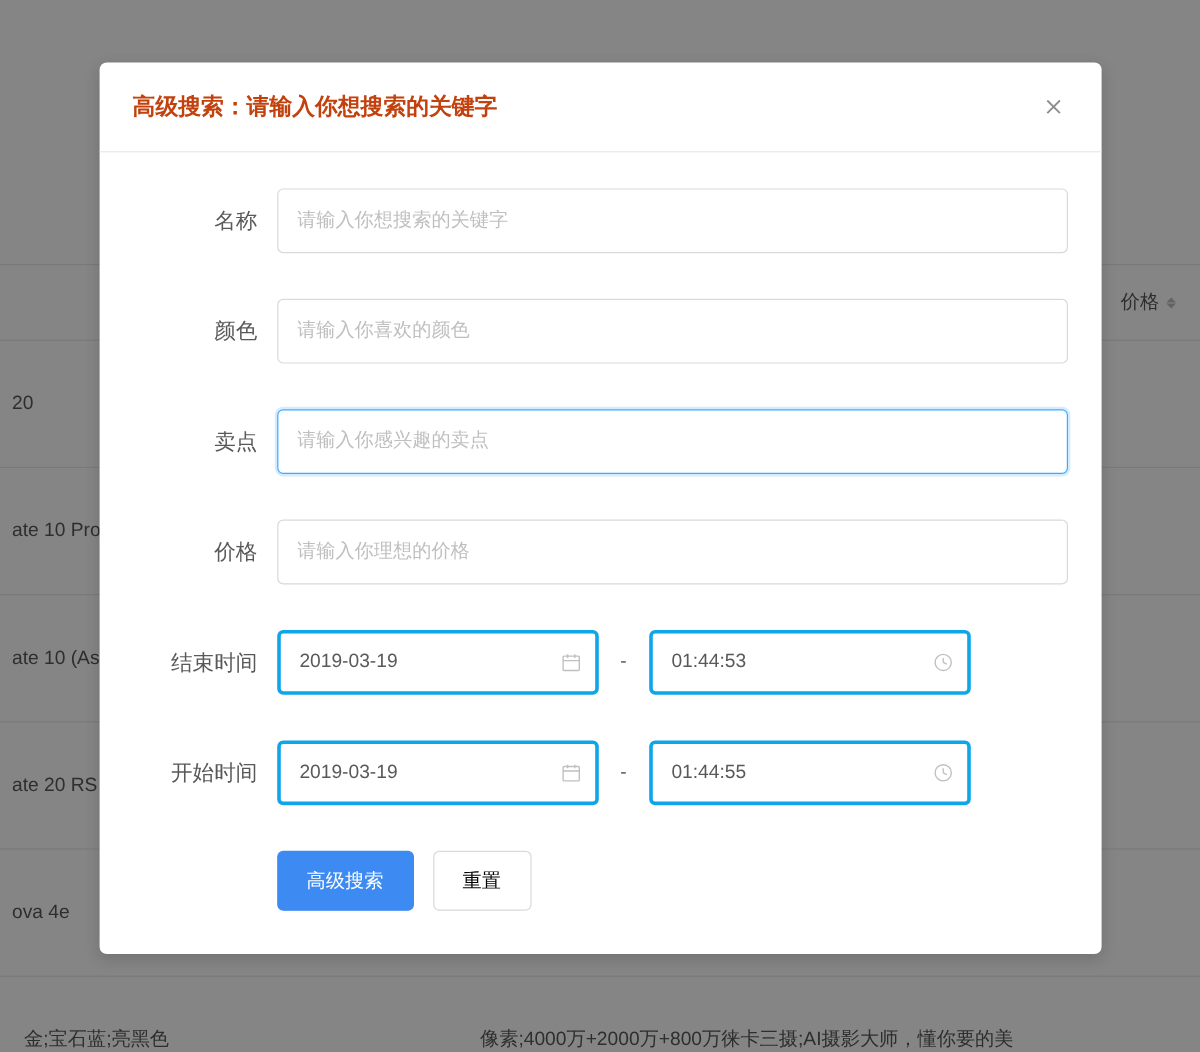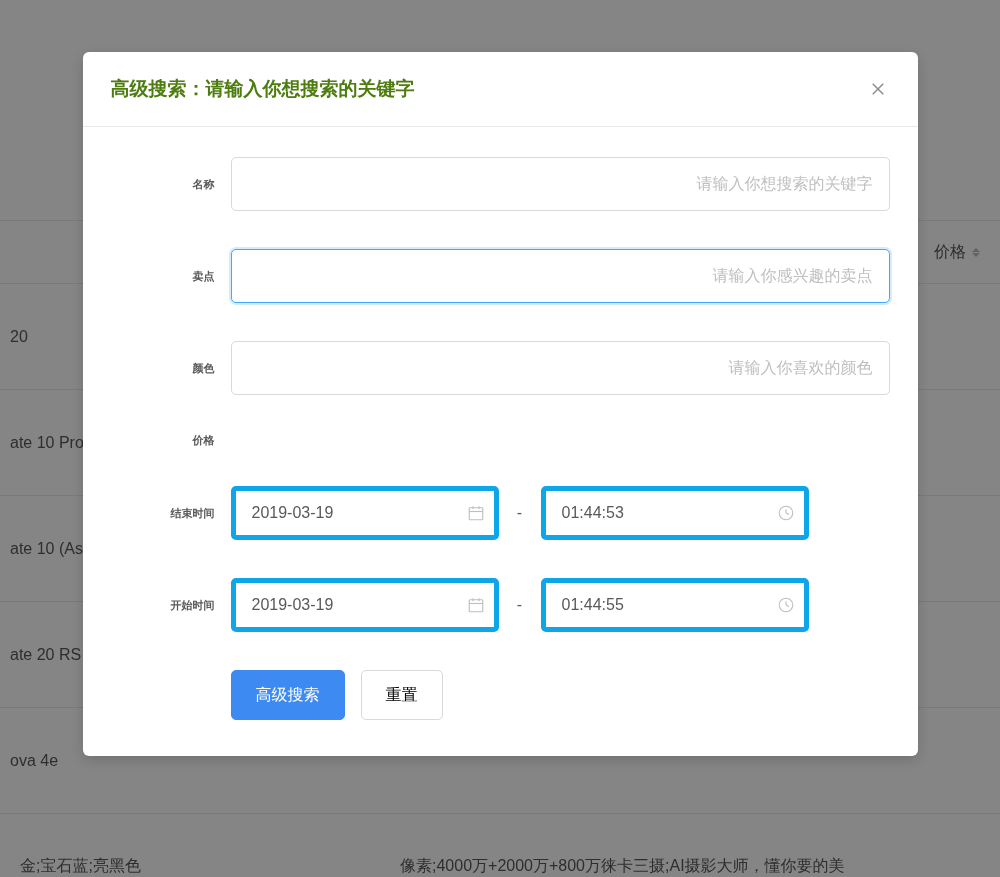--- a/index.html
+++ b/index.html
@@ -106,21 +106,21 @@
     .modal-header {
       padding: 24px 28px;
       border-bottom: 1px solid #e8e8e8;
       display: flex;
       align-items: center;
       justify-content: space-between;
     }
     .modal-title {
       font-size: 19px;
       font-weight: 600;
-      color: #4d7c0f;
+      color: #c2410c;
     }
     .close-btn {
       width: 24px;
       height: 24px;
       display: flex;
       align-items: center;
       justify-content: center;
       cursor: pointer;
       color: #8c8c8c;
     }
@@ -138,38 +138,36 @@
     }
     .form-row.btn-row {
       margin-bottom: 0;
       margin-top: 8px;
     }
     .form-label {
       width: 120px;
       text-align: right;
       padding-right: 16px;
       color: #595959;
-      font-size: 11px;
-      font-weight: bold;
+      font-size: 18px;
     }
     .form-field {
       flex: 1;
       display: flex;
       align-items: center;
     }
     .text-input {
       width: 100%;
       height: 54px;
       border: 1px solid #d9d9d9;
       border-radius: 5px;
       padding: 0 16px;
       font-size: 16px;
       color: #4c1d95;
       outline: none;
-      text-align: right;
     }
     .text-input:focus,
     .text-input.focused {
       border-color: #40a9ff;
       box-shadow: 0 0 0 2px rgba(24,144,255,0.18);
     }
     .text-input::placeholder {
       color: #bfbfbf;
     }
     .date-group {
@@ -177,21 +175,21 @@
       align-items: center;
       gap: 0;
     }
     .date-input-wrap {
       position: relative;
       width: 268px;
     }
     .date-input-wrap input {
       width: 100%;
       height: 54px;
-      border: 5px solid #0ea5e9;
+      border: 3px solid #0ea5e9;
       border-radius: 5px;
       padding: 0 44px 0 16px;
       font-size: 16px;
       color: #595959;
       outline: none;
     }
     .date-icon, .time-icon {
       position: absolute;
       right: 14px;
       top: 50%;
@@ -285,35 +283,38 @@
     <div class="modal-body">
 
       <div class="form-row">
         <div class="form-label">名称</div>
         <div class="form-field">
           <input type="text" class="text-input" placeholder="请输入你想搜索的关键字" style="">
         </div>
       </div>
 
       <div class="form-row">
+        <div class="form-label">颜色</div>
+        <div class="form-field">
+          <input type="text" class="text-input" placeholder="请输入你喜欢的颜色" style="">
+        </div>
+      </div>
+
+      <div class="form-row">
         <div class="form-label">卖点</div>
         <div class="form-field">
           <input type="text" class="text-input focused" placeholder="请输入你感兴趣的卖点" style="">
         </div>
       </div>
 
       <div class="form-row">
-        <div class="form-label">颜色</div>
-        <div class="form-field">
-          <input type="text" class="text-input" placeholder="请输入你喜欢的颜色" style="">
-        </div>
-      </div>
-
-      <div class="form-row">
         <div class="form-label">价格</div>
+        <div class="form-field">
+          <input type="text" class="text-input" placeholder="请输入你理想的价格" style="">
+        </div>
       </div>
 
       <div class="form-row">
         <div class="form-label">结束时间</div>
         <div class="form-field date-group">
           <div class="date-input-wrap">
             <input type="text" value="2019-03-19" style="">
             <span class="date-icon">
               <svg viewBox="0 0 24 24" fill="none" stroke="currentColor" stroke-width="1.5">
                 <rect x="3" y="5" width="18" height="16" rx="1"></rect>

